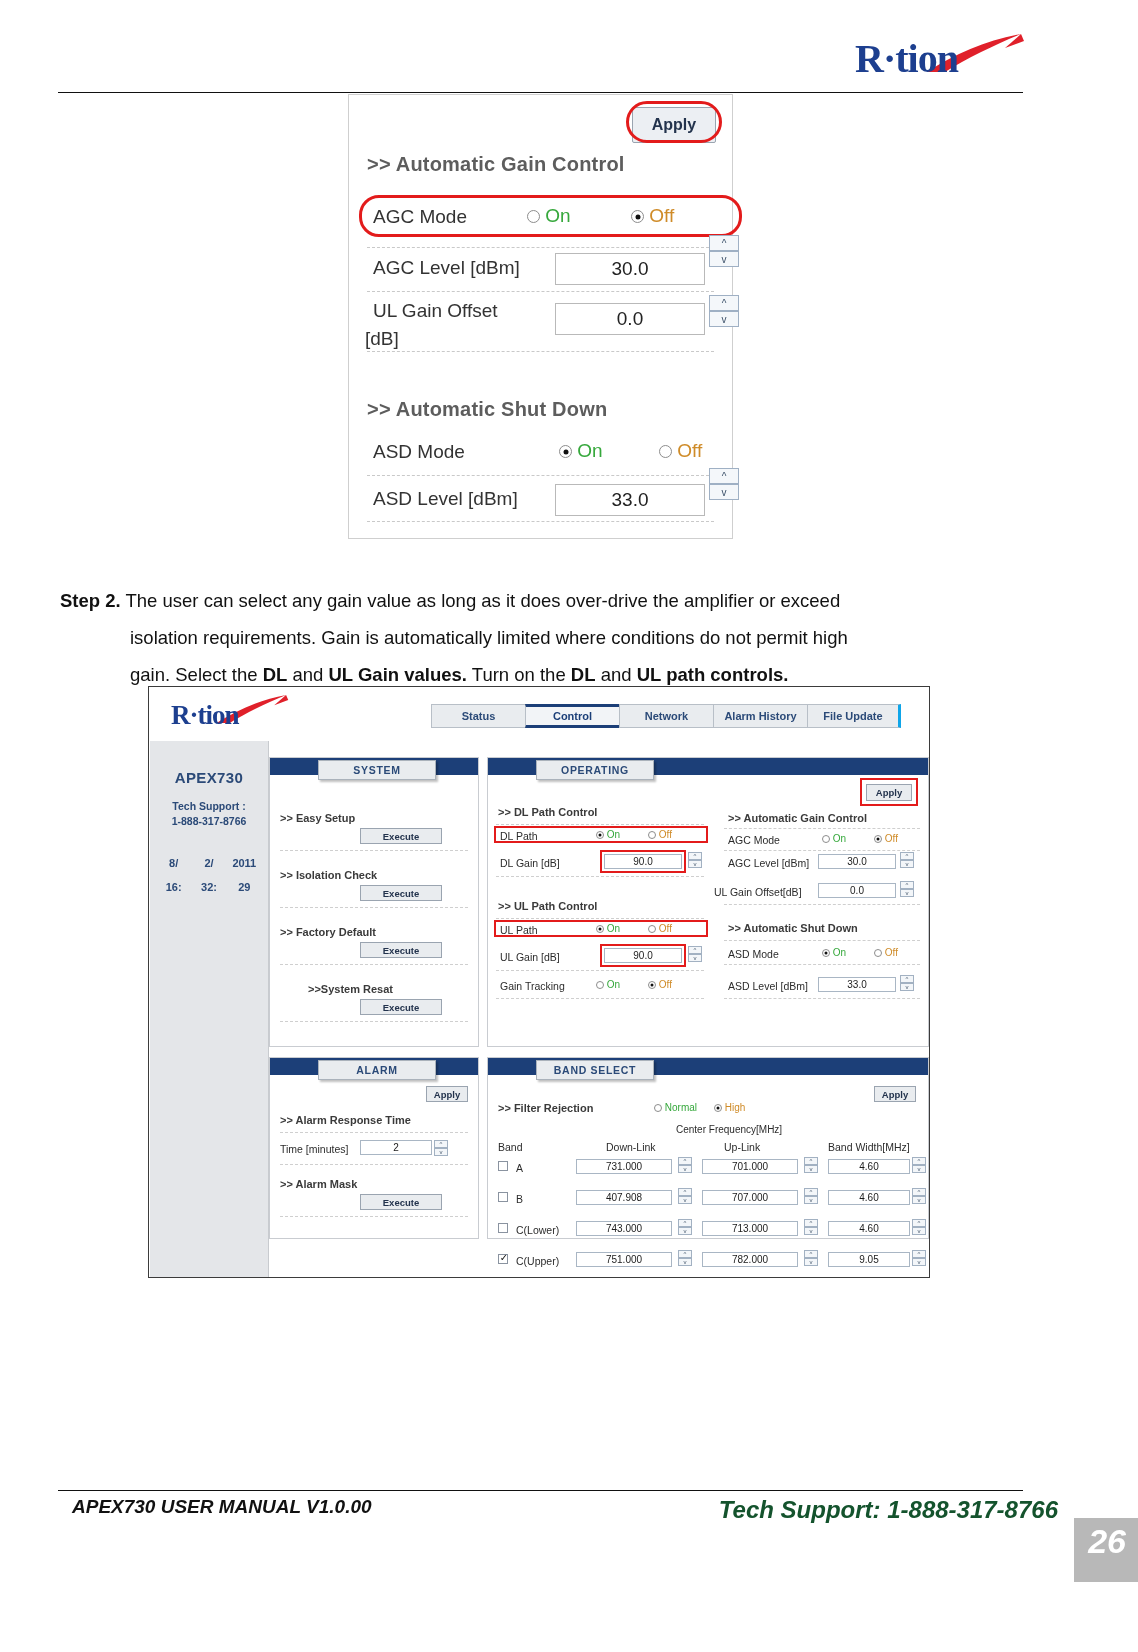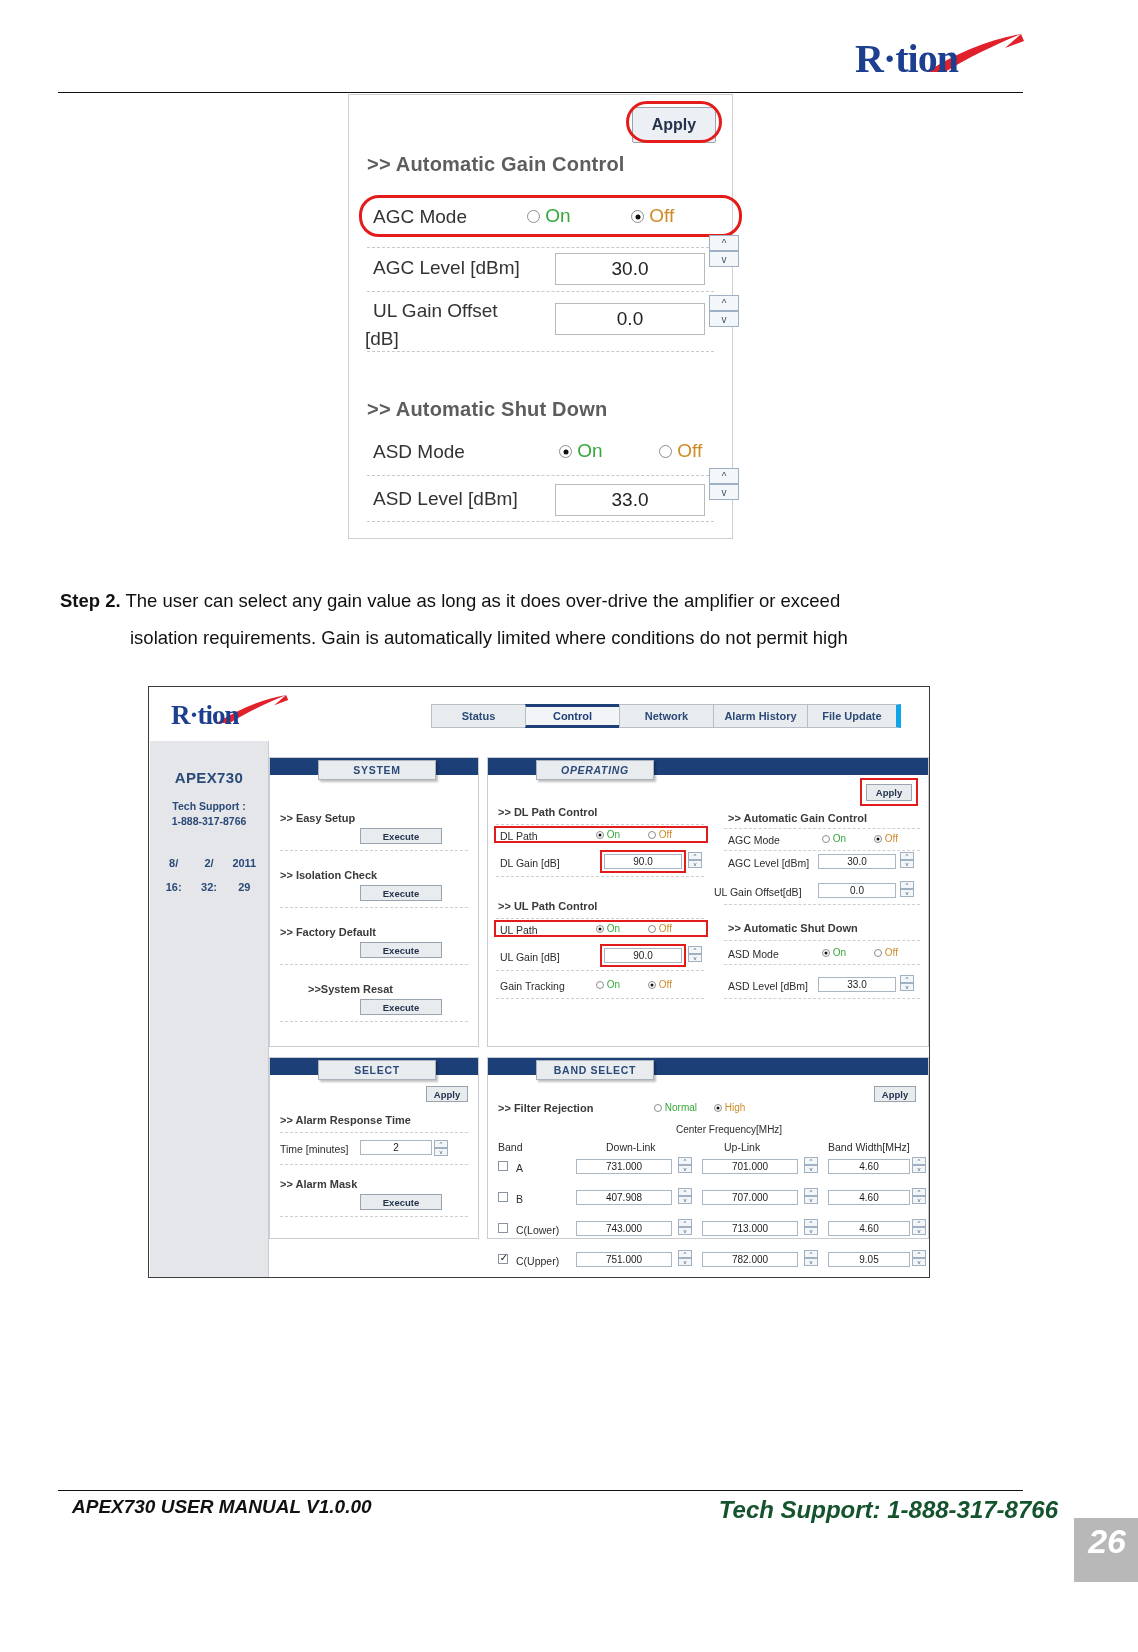--- a/index.html
+++ b/index.html
@@ -86,21 +86,21 @@
     border:1px solid #3b3b3b;box-sizing:border-box;background:#ffffff;
   }
   .f2-top{position:absolute;left:0;top:0;right:0;height:54px;background:#fff;}
   .f2-logo{position:absolute;left:22px;top:6px;width:118px;height:40px;}
   .f2-tabs{position:absolute;left:282px;top:17px;display:flex;}
   .f2-tab{
     height:24px;min-width:94px;padding:0 8px;background:#e9ecef;border:1px solid #b8bfc7;
     border-right:none;display:flex;align-items:center;justify-content:center;
     font-size:11px;font-weight:bold;color:#2b4a78;box-sizing:border-box;
   }
-  .f2-tab:last-child{border-right:5px solid #0ea5e9;text-align:right;}
+  .f2-tab:last-child{border-right:3px solid #0ea5e9;text-align:right;}
   .f2-tab.sel{background:#f2f4f7;border-top:3px solid #1c3f78;border-bottom:3px solid #1c3f78;color:#1c3f78;}
 
   .f2-body{position:absolute;left:0;top:54px;right:0;bottom:0;background:#fff;}
   .f2-side{
     position:absolute;left:1px;top:0;width:118px;bottom:0;background:#e4e6e9;
     border-right:1px solid #c8cbcf;
   }
   .f2-side .model{
     position:absolute;left:0;right:0;top:28px;text-align:center;
     font-size:15px;font-weight:bold;color:#2b4a78;letter-spacing:.4px;
@@ -237,20 +237,21 @@
         <div>v</div>
       </div>
       <div class="f1-dash" style="top:418px;"></div>
     </div>
   </div>
 
   <div class="step">
     <b>Step 2.</b>
     <span>The user can select any gain value as long as it does over-drive the amplifier or exceed</span>
     <span class="ind">isolation requirements. Gain is automatically limited where conditions do not permit high</span>
+    <span class="ind"><span>gain. Select the </span><b>DL</b><span> and </span><b>UL Gain values.</b><span> Turn on the </span><b>DL</b><span> and </span><b>UL path controls.</b></span>
   </div>
 
   <div class="fig2">
 
     <div class="f2-top">
       <div class="f2-logo">
         <div class="rtion">
           <svg class="swoosh" width="74" height="32" viewBox="0 0 100 42">
             <path d="M2 40 C30 22 62 8 96 2 C72 12 42 26 20 40 Z" fill="#e0202a"></path>
             <path d="M96 2 L80 16 L99 9 Z" fill="#e0202a"></path>
@@ -301,42 +302,42 @@
         <div class="btn" style="left:90px;top:184px;width:82px;">Execute</div>
         <div class="hr" style="left:10px;right:10px;top:206px;"></div>
 
         <div class="sec-h" style="left:10px;top:225px;margin-left:28px;">&gt;&gt;System Resat</div>
         <div class="btn" style="left:90px;top:241px;width:82px;">Execute</div>
         <div class="hr" style="left:10px;right:10px;top:263px;"></div>
       </div>
 
       <div class="panel" style="left:120px;top:316px;width:210px;height:182px;">
         <div class="panel-bar"></div>
-        <div class="panel-tab" style="left:48px;">SELECT</div>
+        <div class="panel-tab" style="left:48px;">ALARM</div>
 
         <div class="btn" style="right:10px;top:28px;width:42px;">Apply</div>
 
         <div class="sec-h" style="left:10px;top:56px;">&gt;&gt; Alarm Response Time</div>
         <div class="hr" style="left:10px;right:10px;top:74px;"></div>
         <div class="lbl" style="left:10px;top:85px;">Time [minutes]</div>
         <div class="fld" style="left:90px;top:82px;width:72px;">2</div>
         <div class="sp" style="left:164px;top:82px;">
           <i>^</i>
           <i>v</i>
         </div>
         <div class="hr" style="left:10px;right:10px;top:106px;"></div>
 
         <div class="sec-h" style="left:10px;top:120px;">&gt;&gt; Alarm Mask</div>
         <div class="btn" style="left:90px;top:136px;width:82px;">Execute</div>
         <div class="hr" style="left:10px;right:10px;top:158px;"></div>
       </div>
 
       <div class="panel" style="left:338px;top:16px;width:442px;height:290px;">
         <div class="panel-bar"></div>
-        <div class="panel-tab" style="left:48px;font-style:italic;">OPERATING</div>
+        <div class="panel-tab" style="left:48px;">OPERATING</div>
 
         <div class="sec-h" style="left:10px;top:48px;">&gt;&gt; DL Path Control</div>
         <div class="hr" style="left:8px;width:208px;top:66px;"></div>
 
         <div class="hl" style="left:6px;top:68px;width:214px;height:17px;"></div>
         <div class="lbl" style="left:12px;top:72px;">DL Path</div>
         <div class="onoff" style="left:108px;top:71px;"><span class="rad-s on"></span> <span class="grn">On</span></div>
         <div class="onoff" style="left:160px;top:71px;"><span class="rad-s"></span> <span class="org">Off</span></div>
 
         <div class="lbl" style="left:12px;top:99px;">DL Gain [dB]</div>

